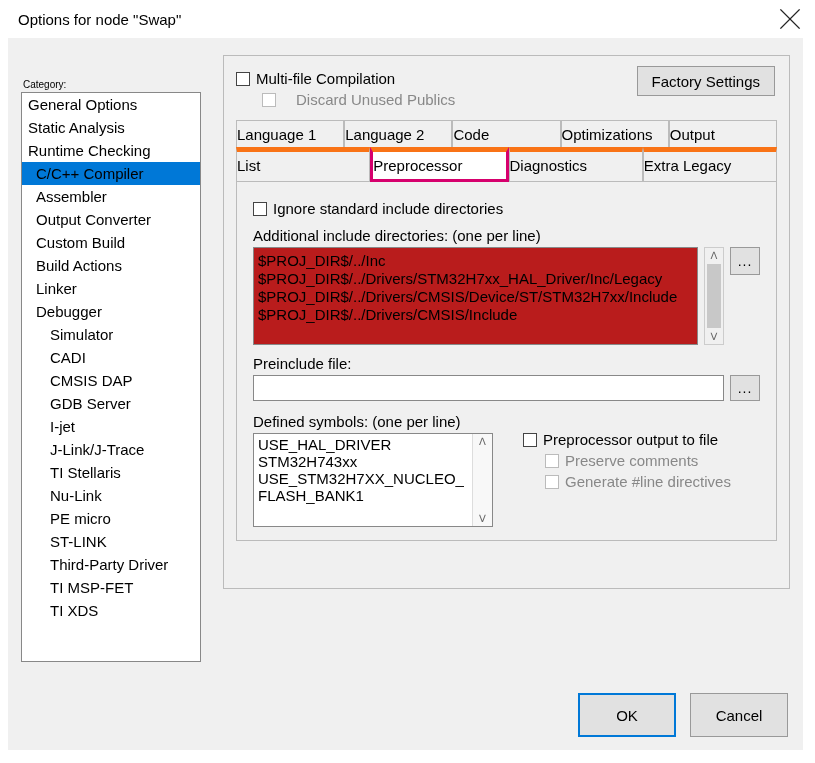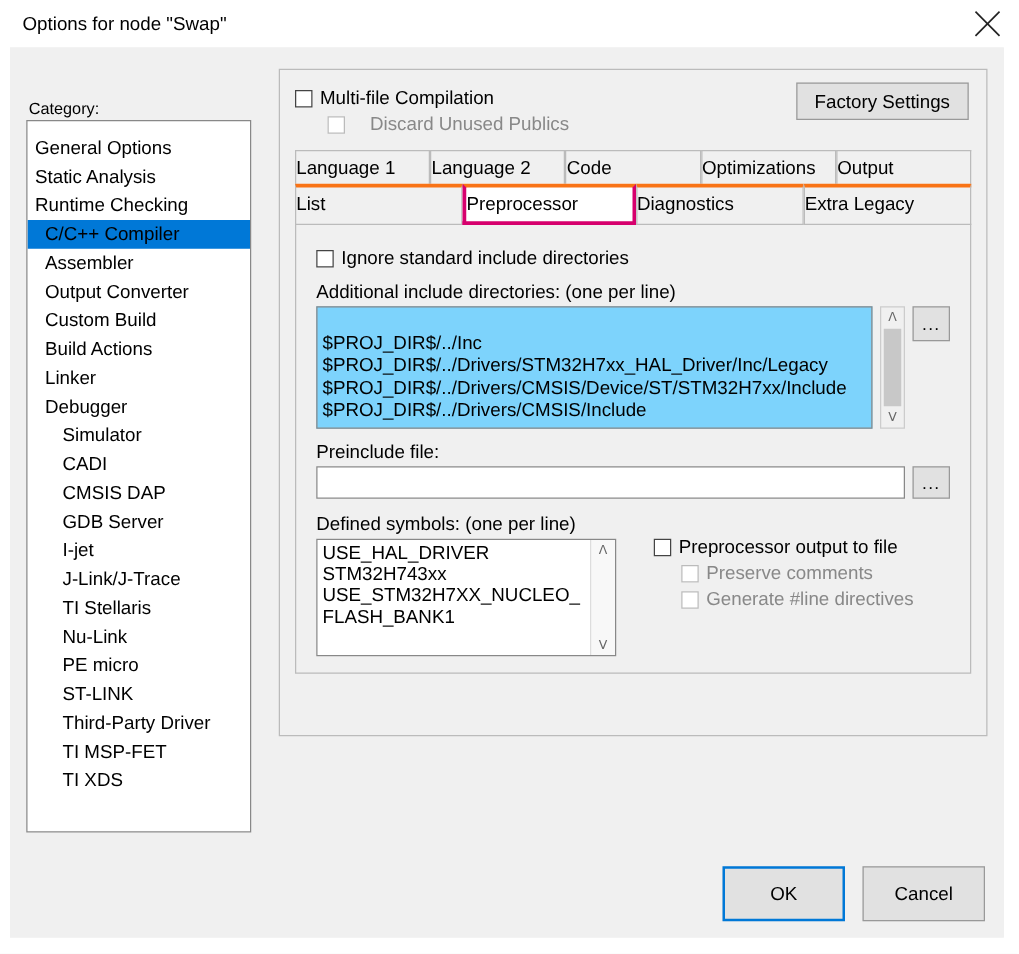--- a/index.html
+++ b/index.html
@@ -29,36 +29,36 @@
   .dialog-body {
     background: #f0f0f0;
     width: 795px;
     height: 712px;
     margin: 0 0 0 8px;
     border: 1px solid #f0f0f0;
     position: relative;
     padding: 16px 12px 12px 12px;
   }
   .category-label {
-    font-size: 13px;
+    font-size: 10px;
     margin: 24px 0 2px 2px;
   }
   .columns {
     display: flex;
     gap: 22px;
   }
   .sidebar {
     width: 180px;
   }
   .cat-list {
     background: #fff;
     border: 1px solid #888;
     height: 570px;
     overflow: hidden;
-    padding: 10px 0;
+    padding: 0 0;
   }
   .cat-item {
     padding: 1px 4px 1px 6px;
     font-size: 15px;
     line-height: 21px;
     white-space: nowrap;
     cursor: pointer;
   }
   .cat-item.indent { padding-left: 24px; }
   .cat-item.selected {
@@ -112,21 +112,21 @@
     border: 1px solid #bbb;
     background: #f0f0f0;
     padding: 5px 0;
     text-align: left;
     font-size: 15px;
     cursor: pointer;
     margin-bottom: -1px;
     flex: 1;
   }
   .tab-row.top .tab { border-bottom: none; }
-  .tab-row.bottom .tab { border-top: 3px solid #f97316; }
+  .tab-row.bottom .tab { border-top: 5px solid #f97316; }
   .tab.active {
     background: #fff;
     border: 3px solid #d6006d;
     font-weight: 400;
   }
   .tab-panel {
     border: 1px solid #bbb;
     border-top: 1px solid #bbb;
     background: #f0f0f0;
     padding: 14px 16px 16px 16px;
@@ -135,25 +135,25 @@
   .section-label {
     font-size: 15px;
     margin: 10px 0 3px 0;
   }
   .textbox-row {
     display: flex;
     gap: 6px;
     align-items: stretch;
   }
   .listbox {
-    background: #7dd3fc;
+    background: #b91c1c;
     border: 1px solid #888;
     font-size: 15px;
     line-height: 18px;
-    padding: 20px 4px;
+    padding: 4px 4px;
     flex: 1;
     position: relative;
   }
   .listbox .line { white-space: nowrap; }
   .scroll-col {
     width: 20px;
     background: #f0f0f0;
     border: 1px solid #ccc;
     display: flex;
     flex-direction: column;

